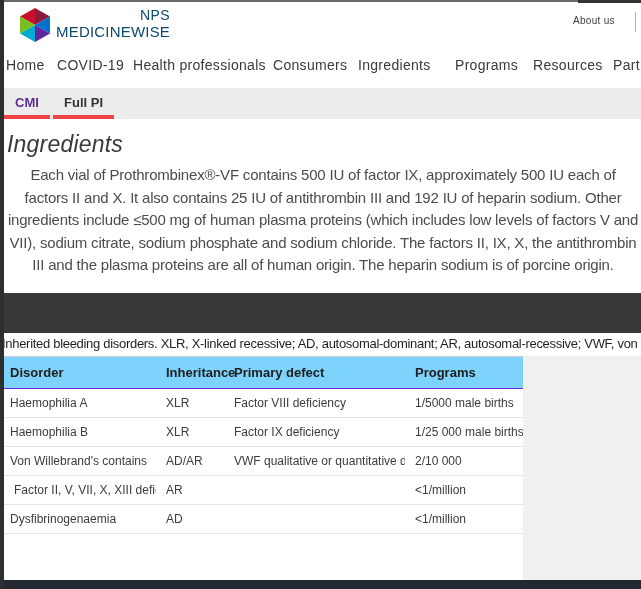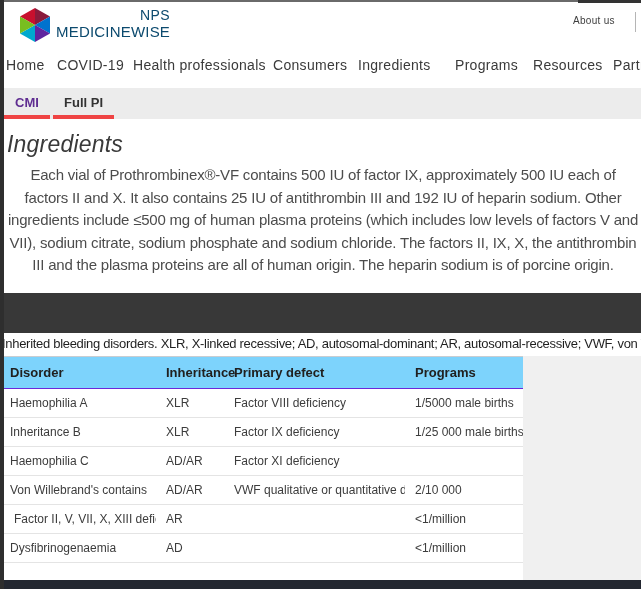--- a/index.html
+++ b/index.html
@@ -115,30 +115,24 @@
       </tr>
     </thead>
     <tbody>
       <tr>
         <td>Haemophilia A</td>
         <td>XLR</td>
         <td>Factor VIII deficiency</td>
         <td>1/5000 male births</td>
       </tr>
       <tr>
-        <td>Inheritance B</td>
+        <td>Haemophilia B</td>
         <td>XLR</td>
         <td>Factor IX deficiency</td>
         <td>1/25 000 male births</td>
-      </tr>
-      <tr>
-        <td>Haemophilia C</td>
-        <td>AD/AR</td>
-        <td>Factor XI deficiency</td>
-        <td></td>
       </tr>
       <tr>
         <td>Von Willebrand's contains</td>
         <td>AD/AR</td>
         <td>VWF qualitative or quantitative defect</td>
         <td>2/10 000</td>
       </tr>
       <tr>
         <td class="indent">Factor II, V, VII, X, XIII deficiency</td>
         <td>AR</td>

